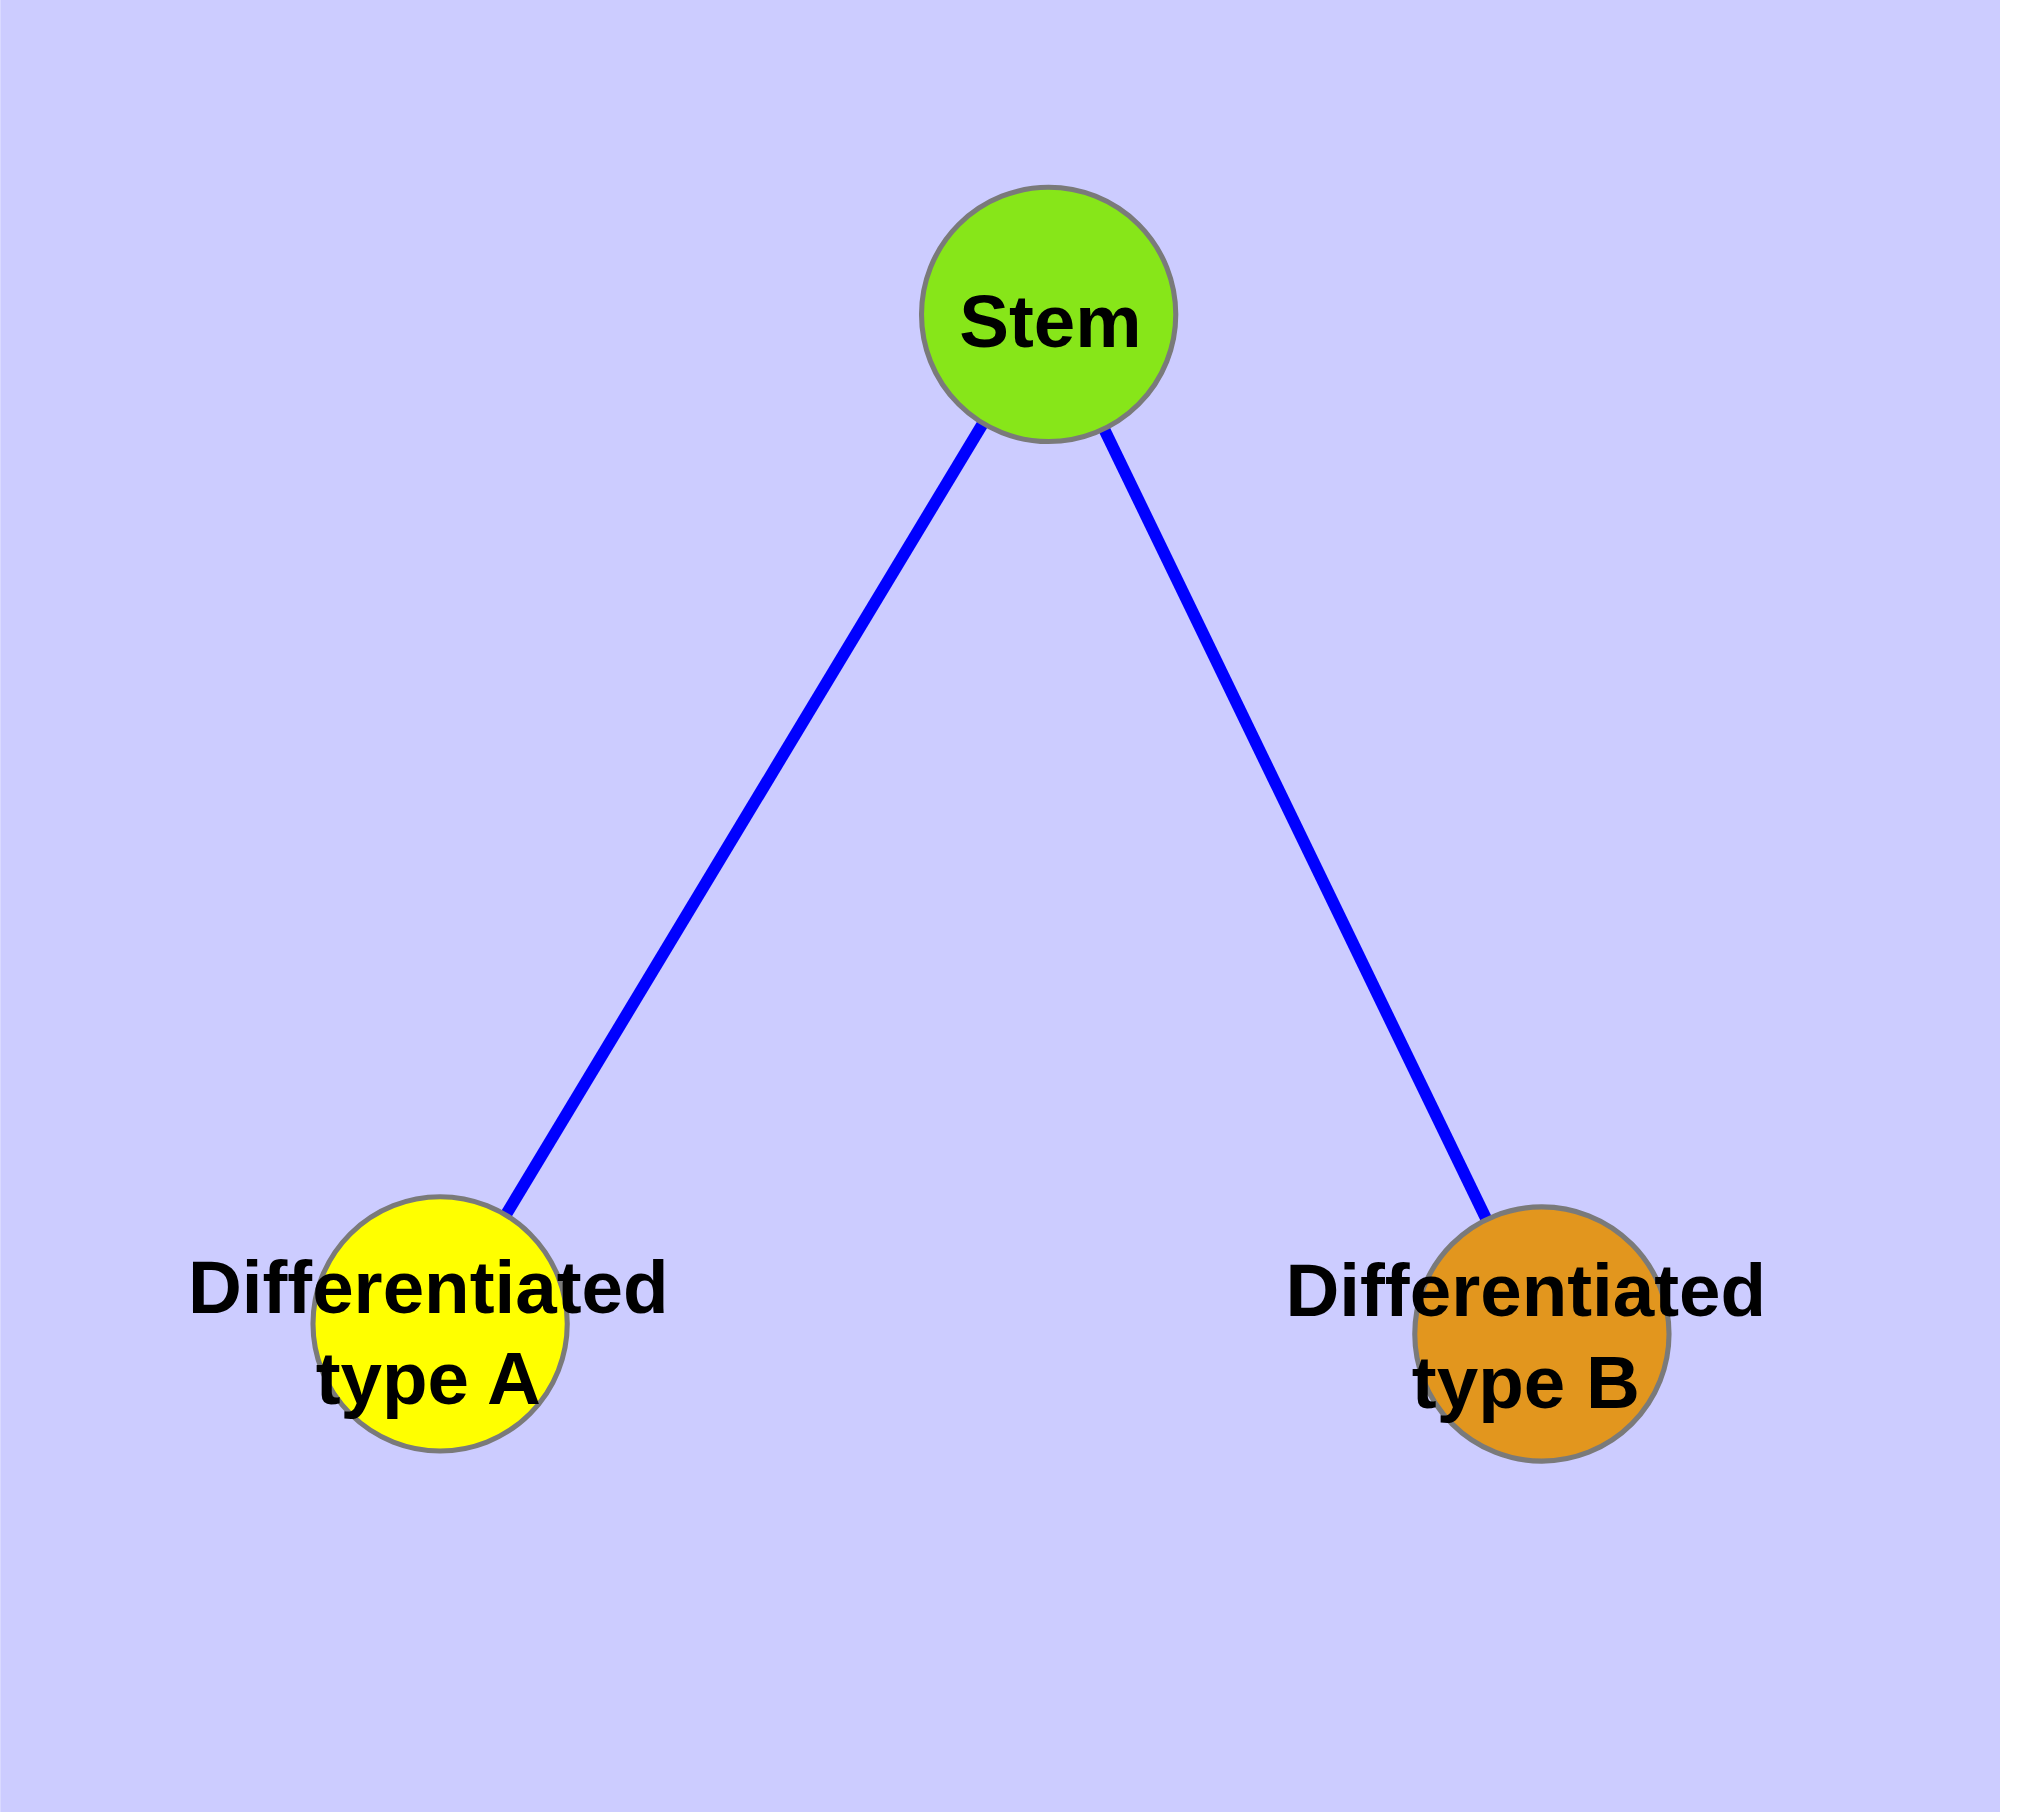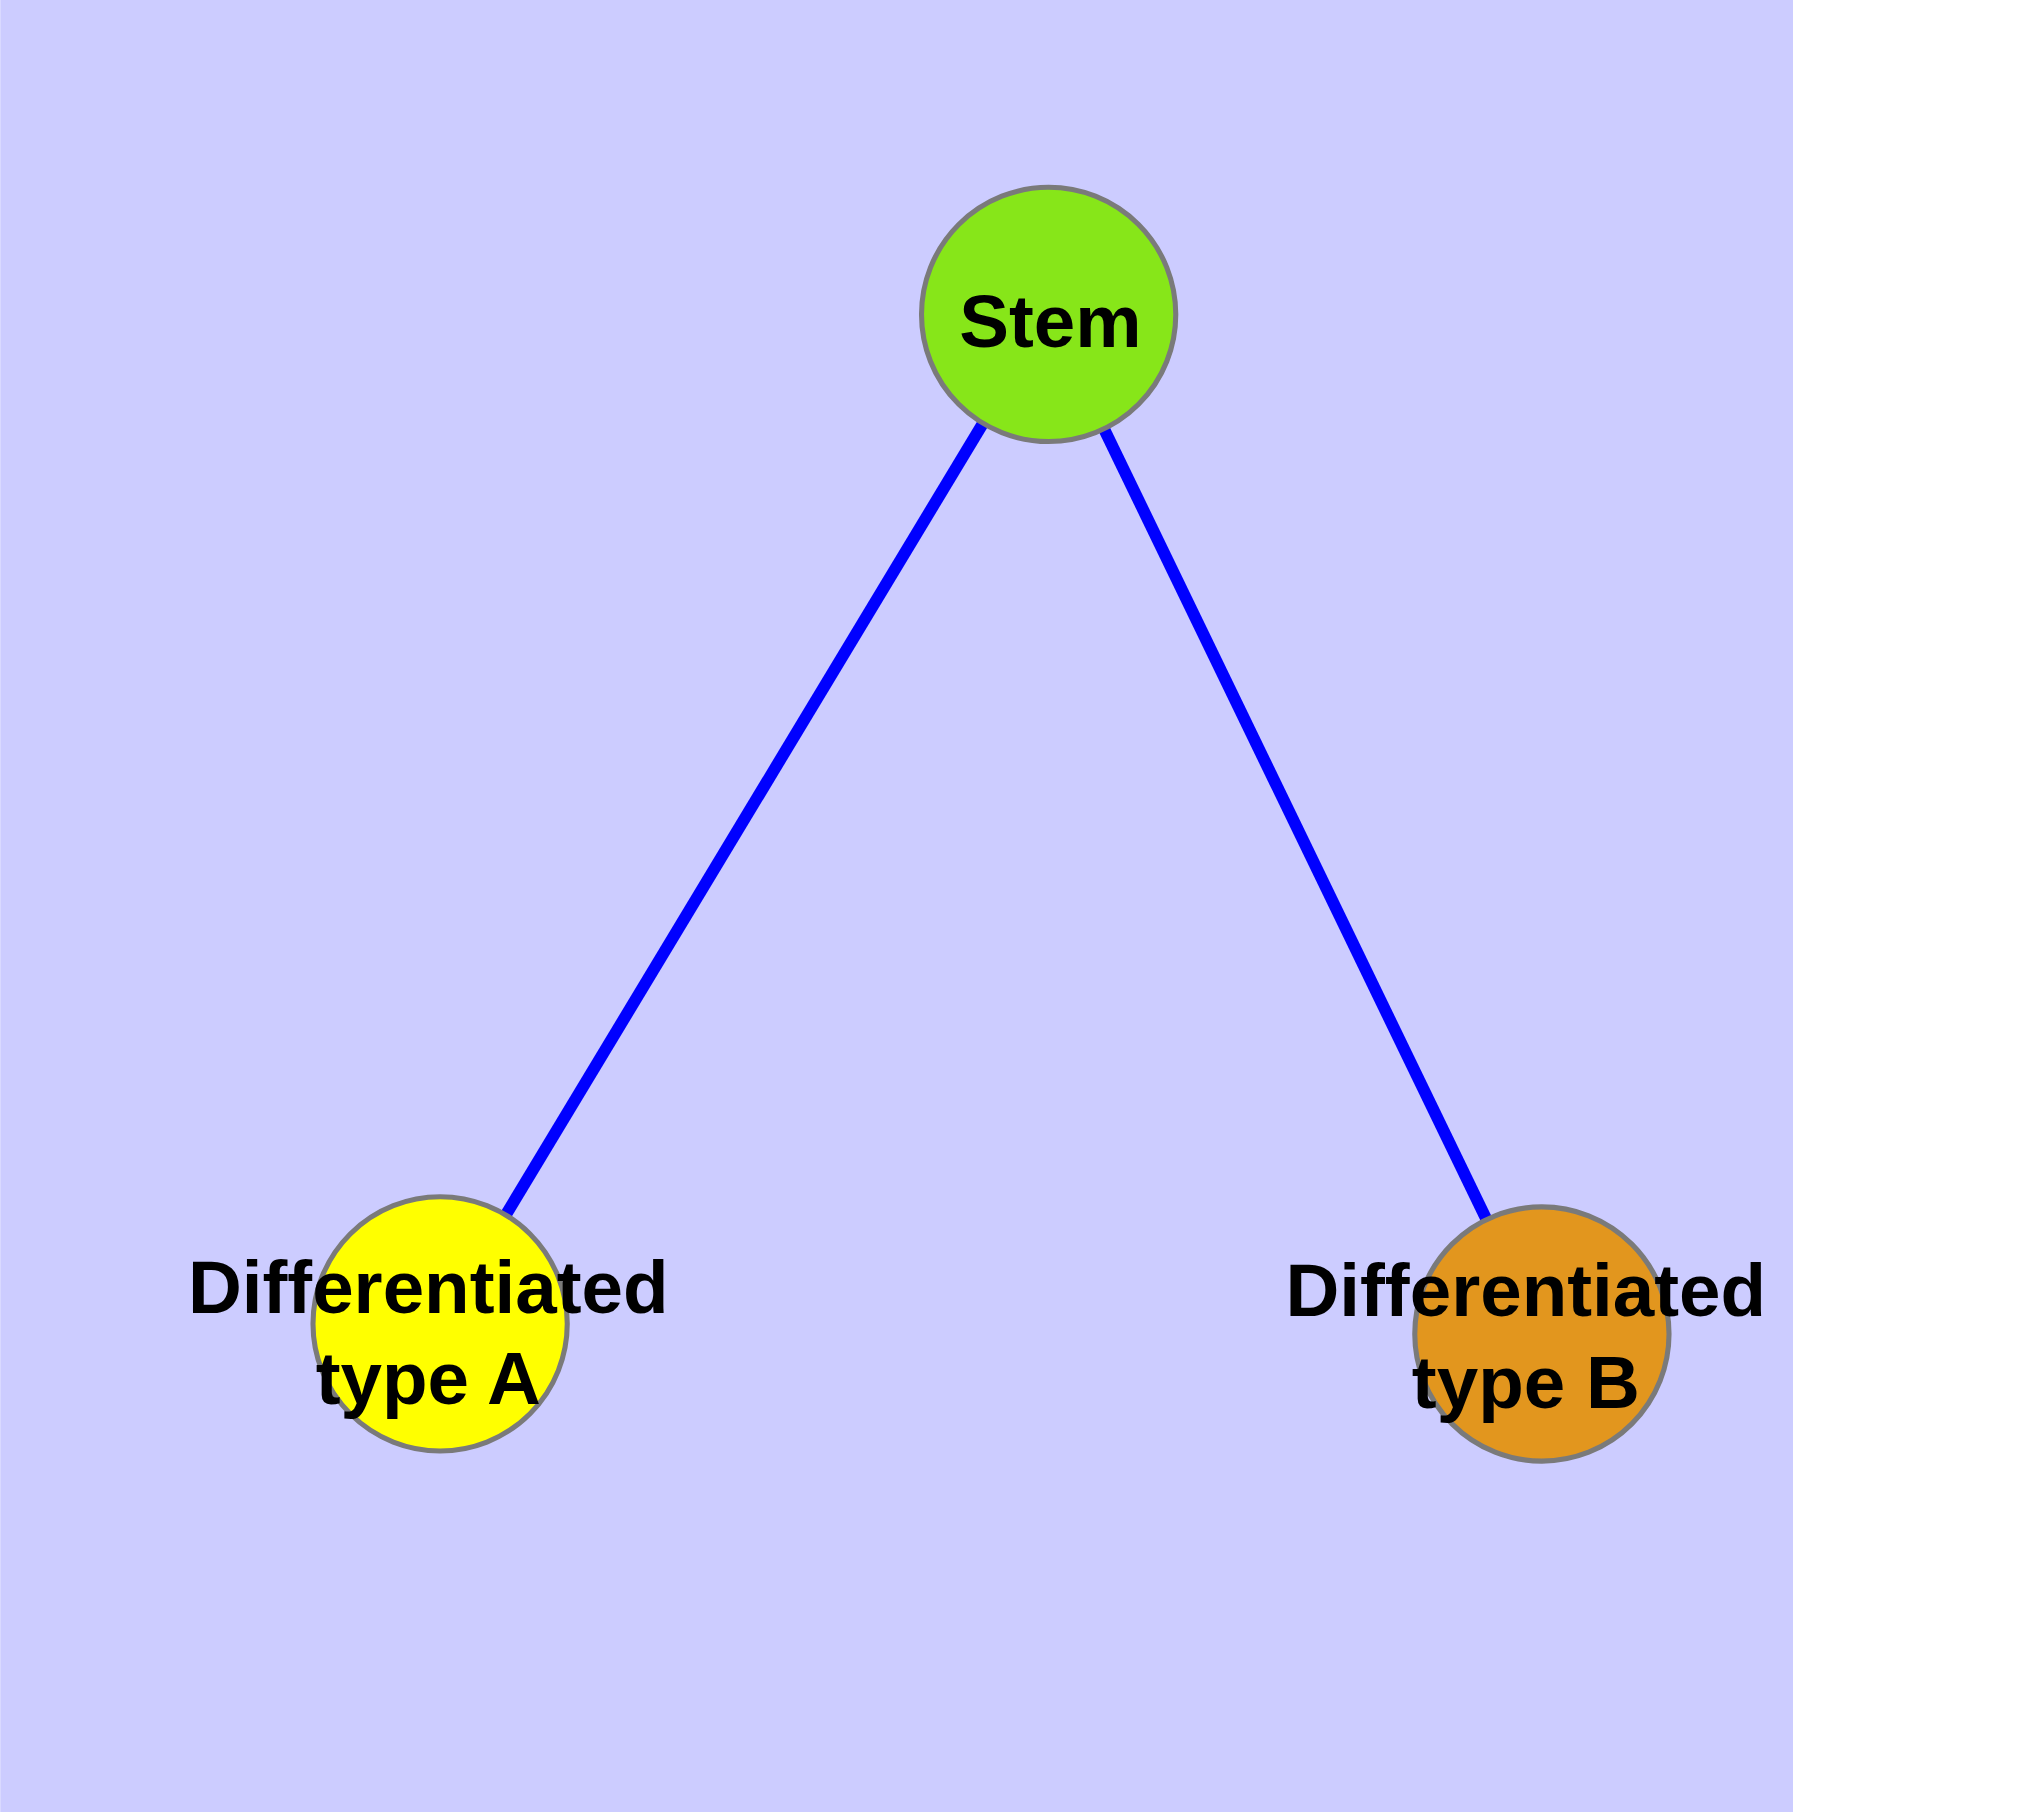--- a/index.html
+++ b/index.html
@@ -3,21 +3,21 @@
 <meta charset="utf-8">
 <style>
   html, body {
     margin: 0;
     padding: 0;
   }
   body {
     font-family: "Liberation Sans", sans-serif;
   }
   .stage {
-    width: 1793px;
+    width: 2000px;
     height: 1812px;
     overflow: hidden;
     position: relative;
   }
   svg.graph {
     display: block;
   }
   svg.graph text {
     font-family: "Liberation Sans", "DejaVu Sans", sans-serif;
     font-weight: bold;

